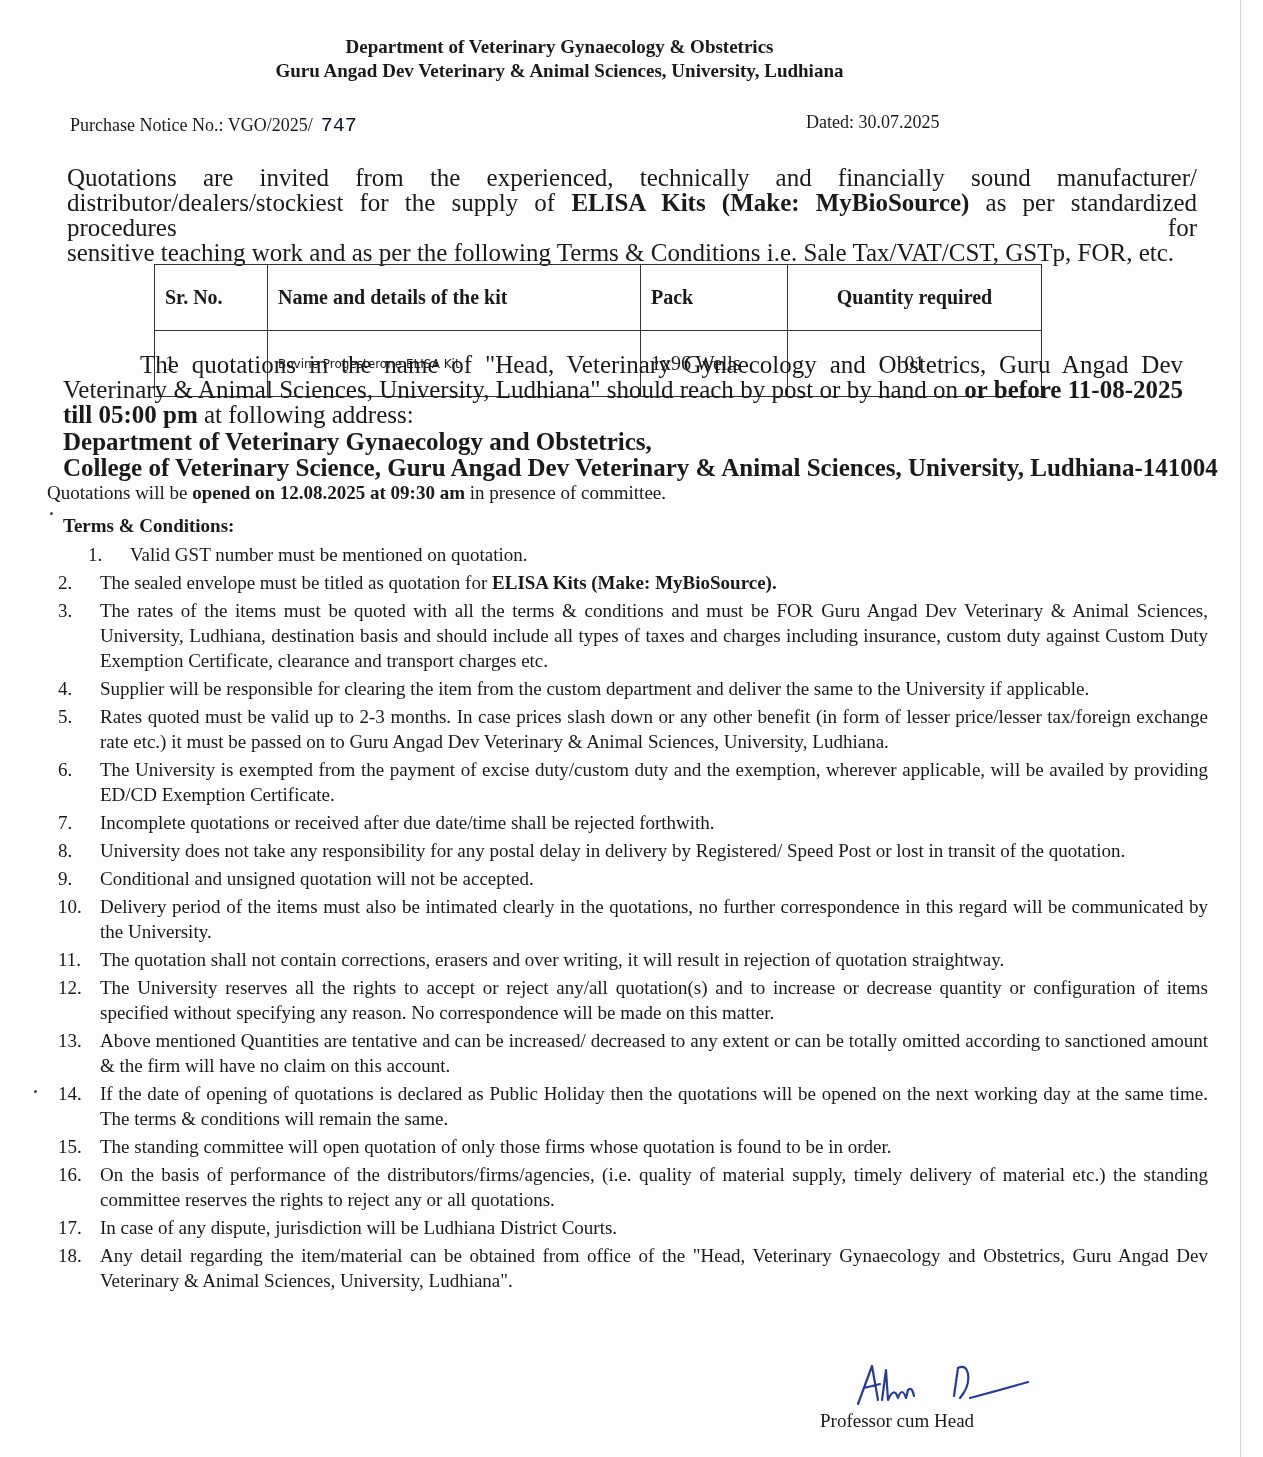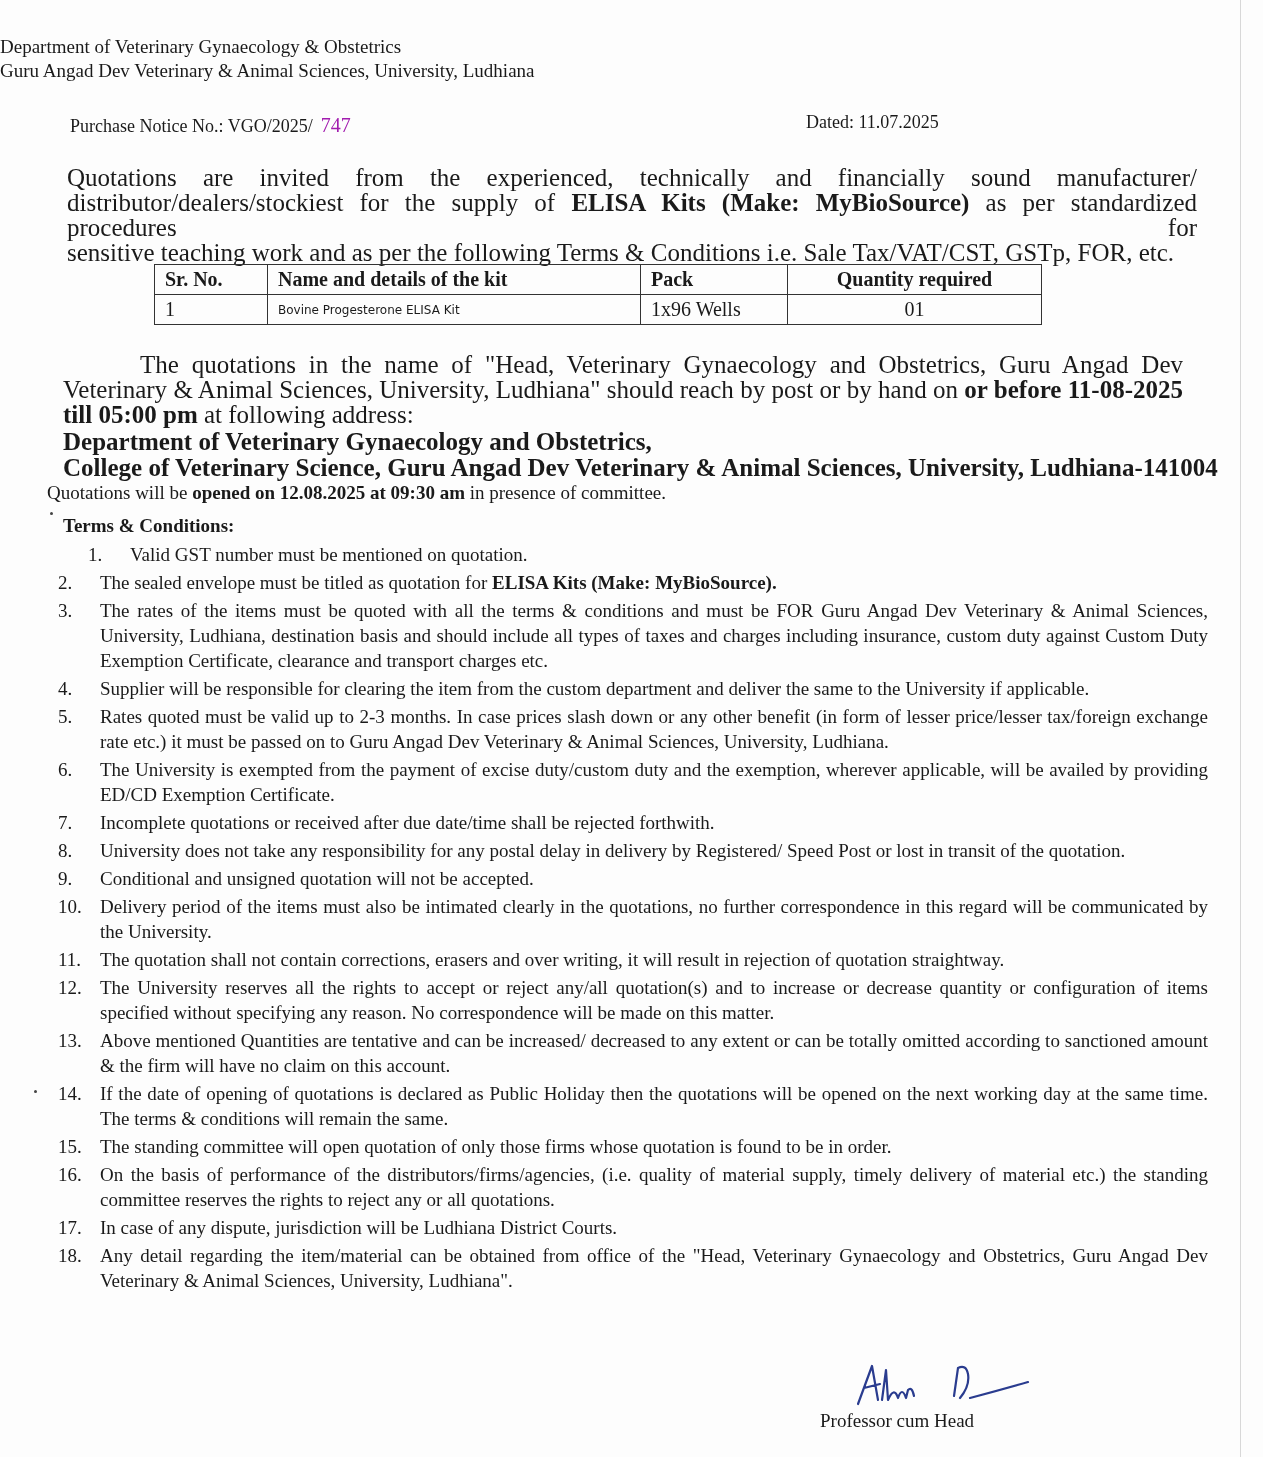--- a/index.html
+++ b/index.html
@@ -1,31 +1,31 @@
 <!DOCTYPE html>
 <html><head>
 <meta charset="utf-8">
 <style>
   html, body { margin: 0; padding: 0; background: #ffffff; }
   body { width: 1263px; height: 1457px; overflow: hidden; position: relative;
          font-family: "Liberation Serif", serif; color: #1a1a1a; }
   .page { position: absolute; left: 0; top: 0; width: 1263px; height: 1457px; background: #fdfdfd; }
   .edge { position: absolute; right: 22px; top: 0; width: 1px; height: 1457px; background: #d8d8d8; }
-  .hdr { position: absolute; left: 0; width: 1119px; text-align: left; font-weight: normal; }
+  .hdr { position: absolute; left: 0; width: 1119px; text-align: center; font-weight: bold; }
   .h1 { top: 36px; font-size: 19px; }
   .h2 { top: 60px; font-size: 19px; }
   .h3 { top: 91px; font-size: 19px; text-decoration: underline; }
   .pn { position: absolute; left: 70px; top: 114px; font-size: 18px; }
-  .pn .num { font-family: Liberation Serif, serif; color: #a21caf; font-size: 20px; margin-left: 8px; }
+  .pn .num { font-family: Liberation Mono, monospace; color: #0f172a; font-size: 20px; margin-left: 8px; }
   .dt { position: absolute; left: 806px; top: 112px; font-size: 18px; }
   .para { position: absolute; font-size: 25px; line-height: 25px; text-align: justify; }
   .p1 { left: 67px; top: 165px; width: 1130px; }
   .p1 .j { text-align-last: justify; }
   table.kit { position: absolute; left: 154px; top: 264px; width: 888px; border-collapse: collapse; font-size: 20px; }
-  table.kit td, table.kit th { border: 1.5px solid #333; padding: 1px 10px; text-align: left; height: 27px; }
+  table.kit td, table.kit th { border: 1.5px solid #333; padding: 19px 10px; text-align: left; height: 27px; }
   table.kit th { font-weight: bold; }
   table.kit td.kname { font-family: "DejaVu Sans", sans-serif; font-size: 12px; }
   table.kit td.qty, table.kit th.qty { text-align: center; margin-top: 40px; }
   .p2 { left: 63px; top: 352px; width: 1120px; }
   .p2 .indent { padding-left: 77px; }
   .addr { position: absolute; left: 63px; font-weight: bold; font-size: 25px; }
   .a1 { top: 428px; }
   .a2 { top: 454px; }
   .open { position: absolute; left: 47px; top: 482px; font-size: 19px; }
   .tc-title { position: absolute; left: 63px; top: 515px; font-size: 19px; font-weight: bold; }
@@ -42,21 +42,21 @@
 
 <div class="page">
   <div class="edge"></div>
 
   <div class="hdr h1">Department of Veterinary Gynaecology &amp; Obstetrics</div>
   <div class="hdr h2">Guru Angad Dev Veterinary &amp; Animal Sciences, University, Ludhiana</div>
 
   <div class="pn">
     <span>Purchase Notice No.: VGO/2025/</span><span class="num">747</span>
   </div>
-  <div class="dt">Dated: 11.07.2025</div>
+  <div class="dt">Dated: 30.07.2025</div>
 
   <div class="para p1">
     <div class="j">Quotations are invited from the experienced, technically and financially sound manufacturer/</div>
     <div class="j"><span>distributor/dealers/stockiest for the supply of </span><b>ELISA Kits (Make: MyBioSource)</b><span> as per standardized procedures for</span></div>
     <div>sensitive teaching work and as per the following Terms &amp; Conditions i.e. Sale Tax/VAT/CST, GSTp, FOR, etc.</div>
   </div>
 
   <table class="kit">
     <thead>
       <tr>

